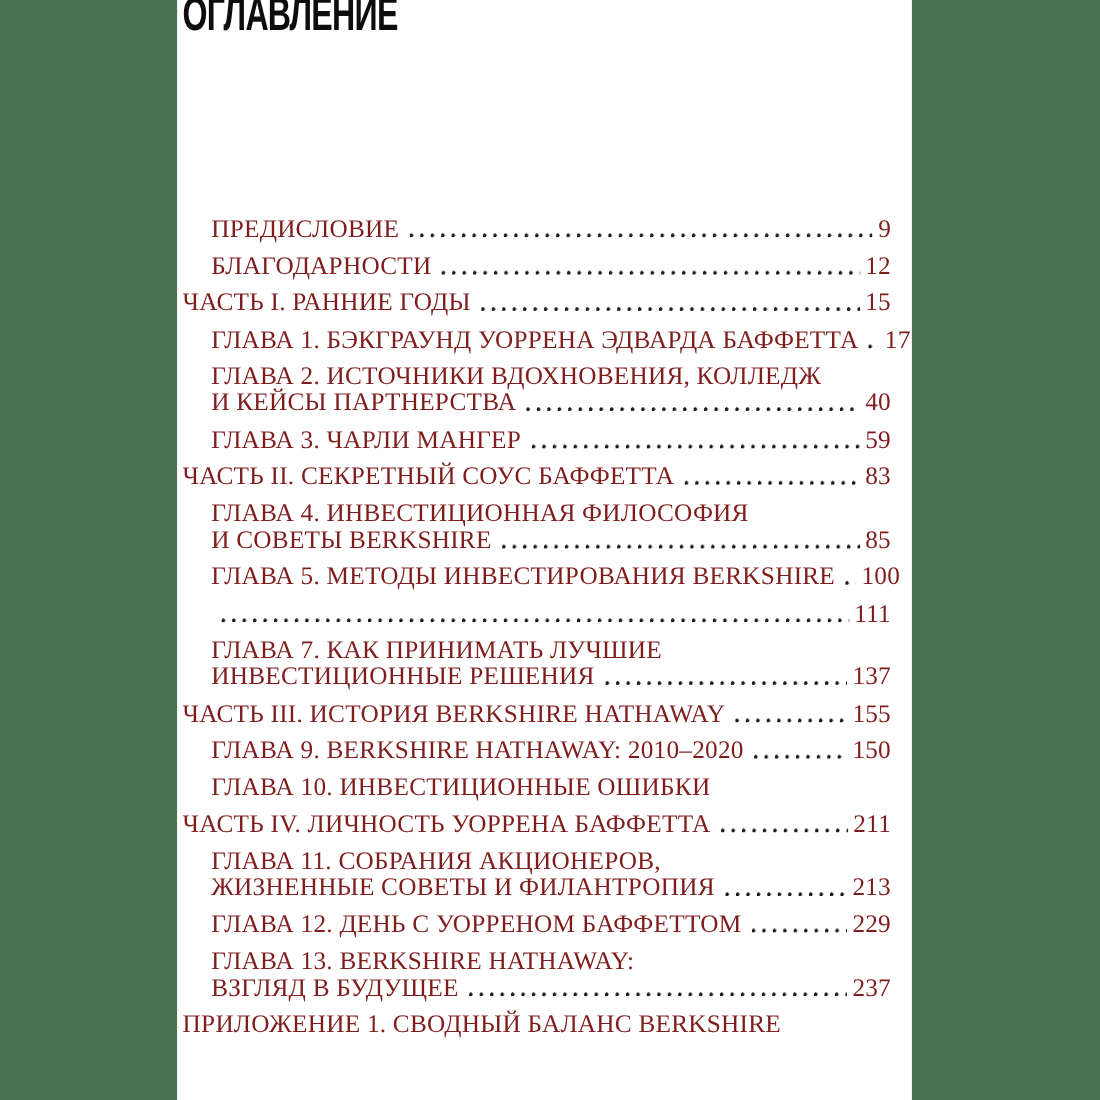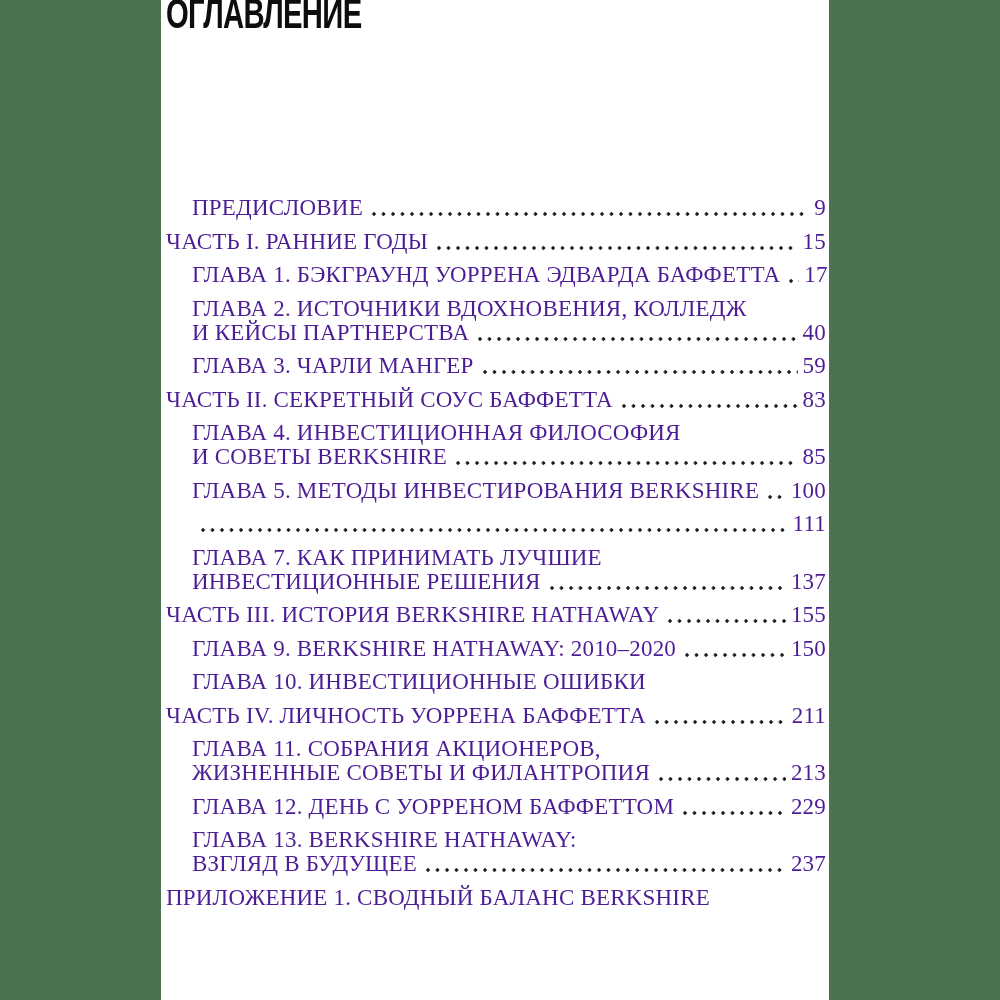--- a/index.html
+++ b/index.html
@@ -14,38 +14,38 @@
     font-family: "Liberation Serif", serif;
   }
   .paper {
     position: absolute;
     left: 161px;
     top: 0;
     width: 668px;
     height: 1000px;
     background: #ffffff;
     box-sizing: border-box;
-    padding: 0 3px 0 5px;
+    padding: 0 19px 0 5px;
     overflow: hidden;
   }
   .title {
     margin: -8px 0 0 0;
     font-family: "Liberation Sans", sans-serif;
     font-weight: bold;
     font-size: 43px;
     line-height: 1;
     color: #0d0d0d;
     letter-spacing: -1px;
     transform: scaleX(0.68);
     transform-origin: 0 0;
     white-space: nowrap;
   }
   .entries {
     margin-top: 161px;
-    color: #4c1d95;
+    color: #7f1d1d;
   }
   .entry {
     margin-bottom: 9.5px;
     font-size: 23px;
     line-height: 24px;
     letter-spacing: 0.2px;
   }
   .entry.indent {
     padding-left: 26px;
   }
@@ -77,20 +77,27 @@
 <div class="paper">
   <h1 class="title">ОГЛАВЛЕНИЕ</h1>
   <div class="entries" id="entries">
       <div class="entry indent">
         <div class="line">
           <span class="text">ПРЕДИСЛОВИЕ</span>
           <span class="leader"></span>
           <span class="pagenum">9</span>
         </div>
       </div>
+      <div class="entry indent">
+        <div class="line">
+          <span class="text">БЛАГОДАРНОСТИ</span>
+          <span class="leader"></span>
+          <span class="pagenum">12</span>
+        </div>
+      </div>
       <div class="entry part">
         <div class="line">
           <span class="text">ЧАСТЬ I. РАННИЕ ГОДЫ</span>
           <span class="leader"></span>
           <span class="pagenum">15</span>
         </div>
       </div>
       <div class="entry indent">
         <div class="line">
           <span class="text">ГЛАВА 1. БЭКГРАУНД УОРРЕНА ЭДВАРДА БАФФЕТТА</span>

